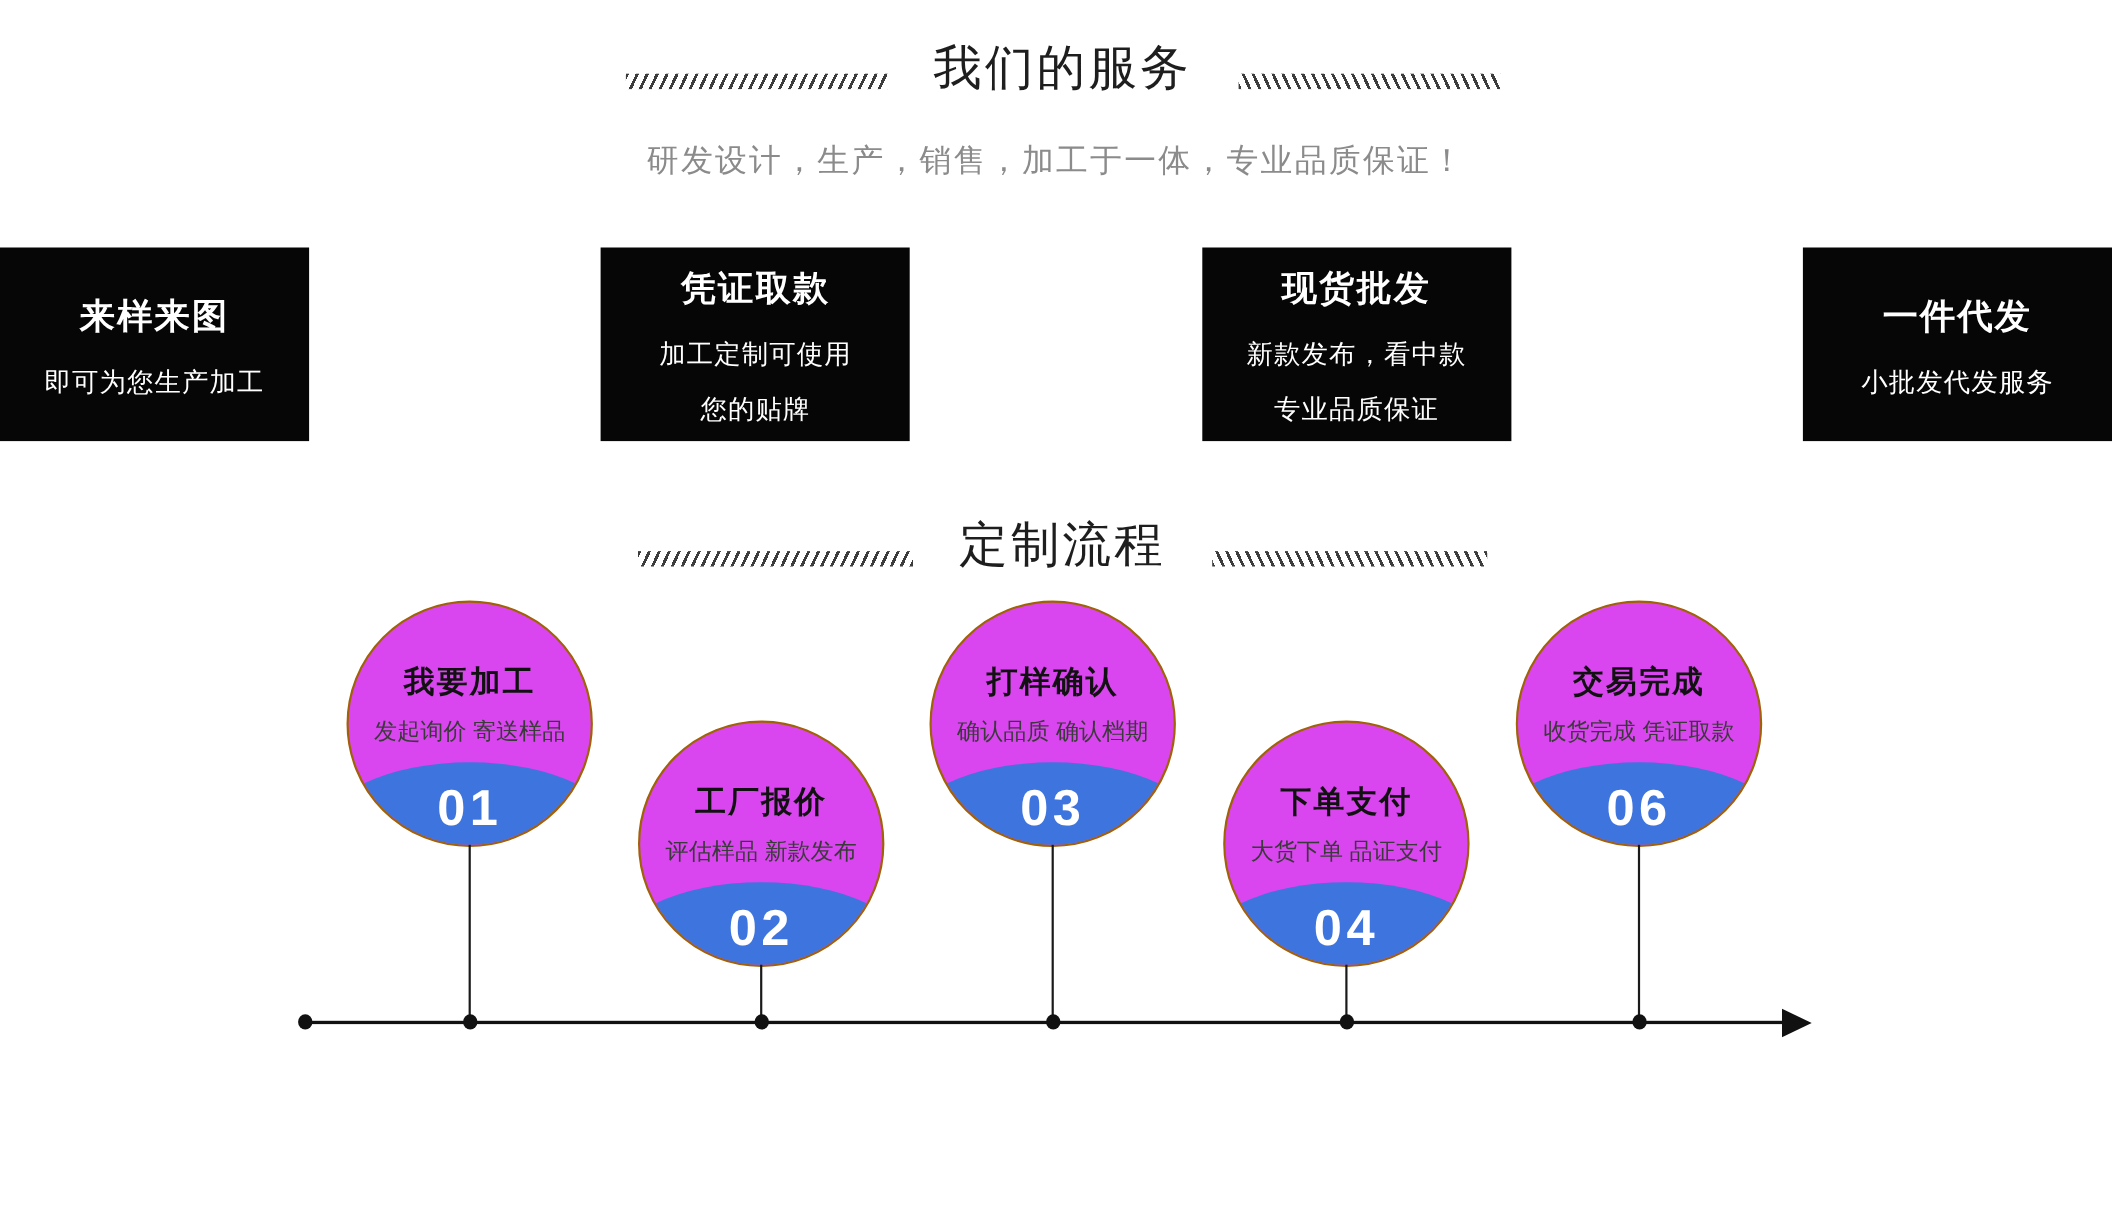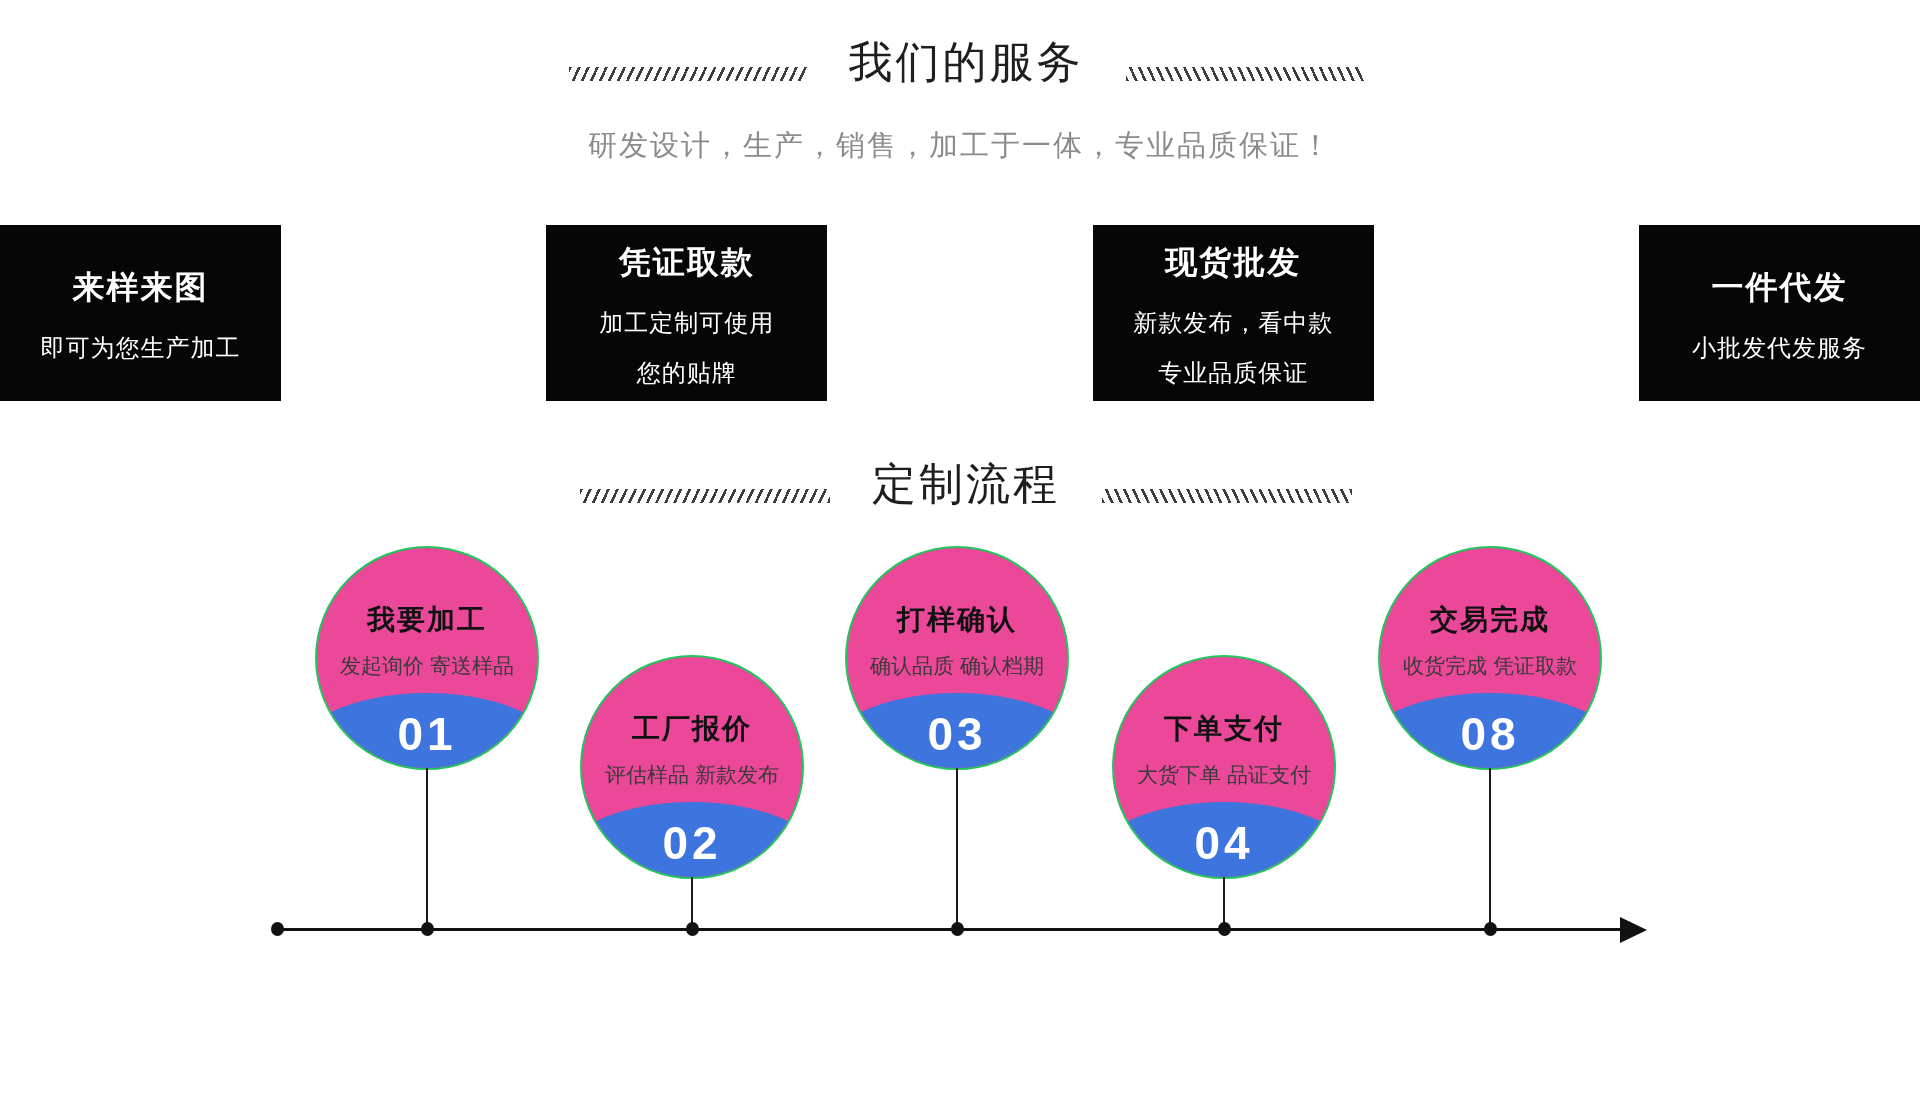--- a/index.html
+++ b/index.html
@@ -2,42 +2,42 @@
 <html><head>
 <meta charset="utf-8">
 <style>
   * { margin:0; padding:0; box-sizing:border-box; }
   body { background:#ffffff; font-family:"Liberation Sans", sans-serif; }
   .canvas { position:relative; width:1920px; height:1111px; background:#ffffff; overflow:hidden; }
 
   
   .section-header { position:absolute; left:0; width:100%; display:flex; justify-content:center; align-items:center; gap:42px;padding-left:12px; }
   #services-header { top:36px; }
-  #process-header { top:458px; }
+  #process-header { top:470px; }
   .section-title { font-size:44px; color:#1e1e1e; letter-spacing:3px; font-weight:400; line-height:52px; white-space:nowrap; }
   .hatch { height:14px; transform:translateY(12px); }
   .hatch-fwd  { background:repeating-linear-gradient(115deg, #3c3c3c 0 2.6px, transparent 2.6px 8.2px); }
   .hatch-back { background:repeating-linear-gradient(65deg,  #3c3c3c 0 2.6px, transparent 2.6px 8.2px); }
   .hatch-w-a { width:238px; }
   .hatch-w-b { width:250px; }
 
   .services-subtitle { position:absolute; top:126px; left:0; width:100%; text-align:center;
     font-size:29px; color:#8b8b8b; letter-spacing:2px;font-family:Liberation Serif, serif; }
 
   
   .boxes-row { position:absolute; top:225px; left:0; width:100%; display:flex; justify-content:space-between; gap:89px; }
   .service-box { width:281px; height:176px; background:#060606; color:#ffffff;
     display:flex; flex-direction:column; align-items:center; justify-content:center;
     text-align:center; padding-top:14px; }
   .box-title { font-size:32px; font-weight:700; letter-spacing:2px; line-height:40px; margin-bottom:16px; white-space:nowrap; }
   .box-line { font-size:24px; line-height:50px; letter-spacing:1px; white-space:nowrap; }
 
   
-  .step-circle { position:absolute; width:224px; height:224px; border:2px solid #22c55e;
-    border-radius:50%; background:#ec4899; overflow:hidden;text-decoration:underline; }
+  .step-circle { position:absolute; width:224px; height:224px; border:2px solid #a16207;
+    border-radius:50%; background:#d946ef; overflow:hidden;text-decoration:underline; }
   .step-title { position:absolute; top:56px; left:0; width:100%; text-align:center;
     font-size:28px; font-weight:700; color:#111111; letter-spacing:2px; line-height:32px; }
   .step-desc { position:absolute; top:106px; left:0; width:100%; text-align:center;
     font-size:21px; color:#3a3a3a; line-height:24px; white-space:nowrap; }
   .step-lens { position:absolute; left:-12%; top:66%; width:124%; height:60%;
     border-radius:50%; }
   .step-num { position:absolute; top:160px; left:0; width:100%; text-align:center;
     font-size:46px; font-weight:600; color:#ffffff; letter-spacing:4px; line-height:52px; }
 
   
@@ -112,21 +112,21 @@
   <div class="step-circle" style="left:1112px; top:655px;">
     <div class="step-lens" style="background:#3e74de;"></div>
     <div class="step-title">下单支付</div>
     <div class="step-desc">大货下单 品证支付</div>
     <div class="step-num">04</div>
   </div>
   <div class="step-circle" style="left:1378px; top:546px;">
     <div class="step-lens" style="background:#3e74de;"></div>
     <div class="step-title">交易完成</div>
     <div class="step-desc">收货完成 凭证取款</div>
-    <div class="step-num">08</div>
+    <div class="step-num">06</div>
   </div>
 
   <div class="stem" style="left:426px;  top:768px; height:162px;"></div>
   <div class="stem" style="left:691px;  top:877px; height:53px;"></div>
   <div class="stem" style="left:956px;  top:768px; height:162px;"></div>
   <div class="stem" style="left:1223px; top:877px; height:53px;"></div>
   <div class="stem" style="left:1489px; top:768px; height:162px;"></div>
 
   <div class="timeline-line"></div>
   <div class="timeline-arrow"></div>

